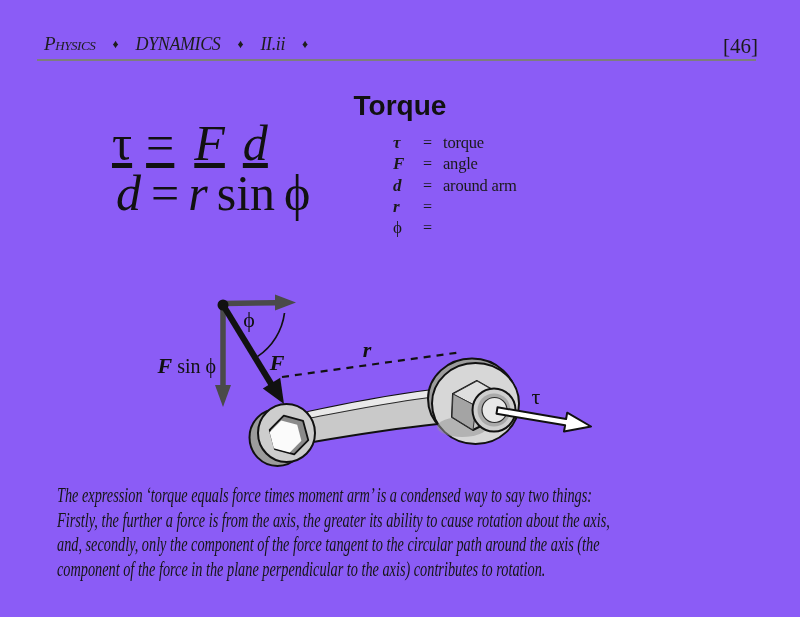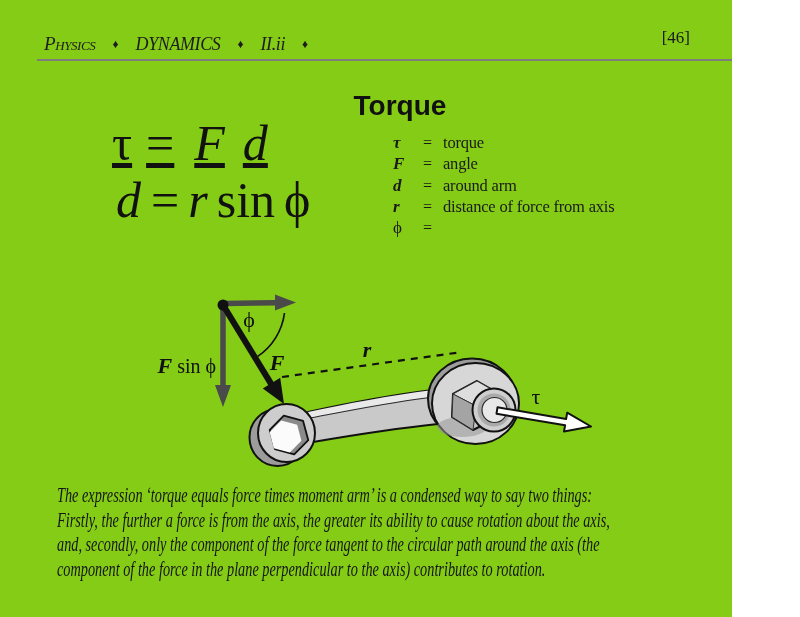--- a/index.html
+++ b/index.html
@@ -1,38 +1,38 @@
 <!DOCTYPE html>
 <html><head>
 <meta charset="utf-8">
 <style>
   * { margin:0; padding:0; box-sizing:border-box; }
   html,body { background:#ffffff; }
   .page {
-    position:relative; width:732px; height:617px; background:#84cc16;
+    position:relative; width:800px; height:617px; background:#8b5cf6;
     font-family:"Liberation Serif","DejaVu Serif",serif; color:#1a1a1a; overflow:hidden;
   }
   
   .header {
     position:absolute; left:44px; top:33px; display:flex; align-items:baseline;
     gap:17px; font-style:italic; font-size:18px; letter-spacing:-0.4px; color:#1d1d1d;
   }
   .hdr-subject { font-variant:small-caps; font-size:19px; }
   .hdr-sep { font-style:normal; font-size:12px; position:relative; top:-2px; letter-spacing:0; }
-  .hdr-page { position:absolute; right:42px; top:28px; font-size:17px; font-style:normal; }
+  .hdr-page { position:absolute; right:42px; top:34px; font-size:21px; font-style:normal; }
   .hdr-rule { position:absolute; left:37px; top:59px; width:719px; height:2px; background:#7d7d7d; }
   
   .title {
     position:absolute; left:0; top:90px; width:800px; text-align:center;
     font-family:"Liberation Sans","DejaVu Sans",sans-serif; font-weight:bold; font-size:28px; color:#111;
   }
   
   .eq { position:absolute; font-size:50px; line-height:50px; white-space:nowrap; color:#111; }
   .eq1 { left:112px; top:118px;text-decoration:underline; }
-  .eq2 { left:116px; top:175px; }
+  .eq2 { left:116px; top:168px; }
   .eq .var { font-style:italic; }
   .eq1 .e-eq { margin-left:14px; }
   .eq1 .e-f { margin-left:20px; }
   .eq1 .e-d { margin-left:18px; }
   .eq2 .e-eq { margin-left:10px; }
   .eq2 .e-r { margin-left:9px; }
   .eq2 .e-sin { margin-left:9px; }
   .eq2 .e-phi { margin-left:9px; }
   
   .legend { position:absolute; left:393px; top:133px; }
@@ -91,21 +91,20 @@
         <span class="l-def">angle</span>
     </div>
     <div class="legend-row">
       <span class="l-sym">d</span>
         <span class="l-eq">=</span>
         <span class="l-def">around arm</span>
     </div>
     <div class="legend-row">
       <span class="l-sym">r</span>
         <span class="l-eq">=</span>
-        <span class="l-def">distance of force from axis</span>
     </div>
     <div class="legend-row">
       <span class="l-sym" style="font-weight:normal; font-style:normal;">ϕ</span>
         <span class="l-eq">=</span>
     </div>
   </div>
 
   <svg class="diagram" viewBox="0 0 800 210" xmlns="http://www.w3.org/2000/svg">
 
     <g>

